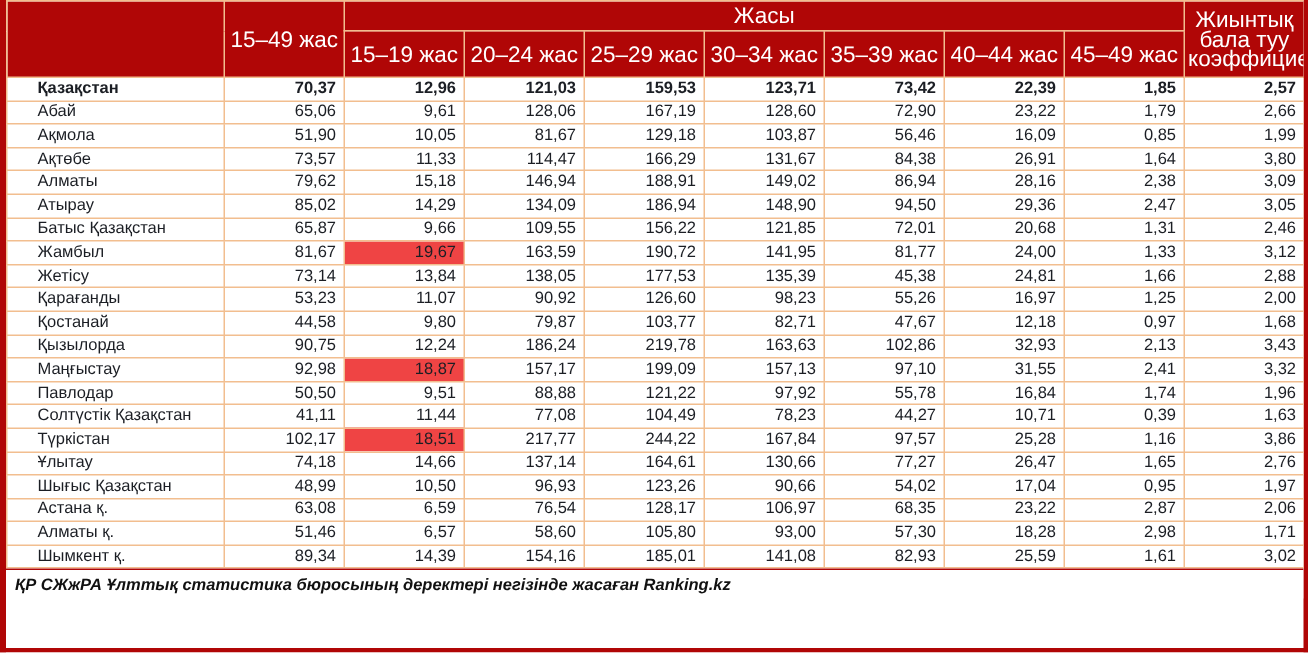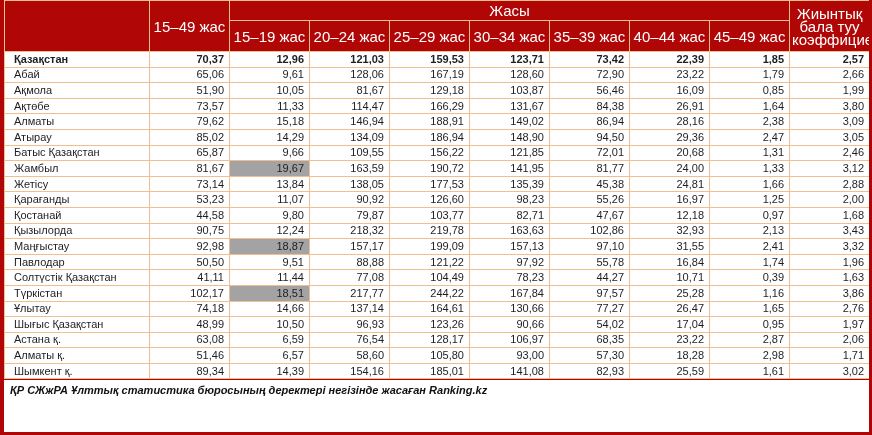--- a/index.html
+++ b/index.html
@@ -50,24 +50,24 @@
   thead tr.group-row th { height: 15px; }
   thead tr.age-row th { height: 31px; }
   th.total-h { line-height: 13px; }
   tbody td {
     border: 1px solid #f2be8f;
     padding: 0.8px 5px;
     line-height: 13px;
     height: 14.6px;
     background: #fff;
   }
-  tbody td.region { text-align: left; padding-left: 9px; }
+  tbody td.region { text-align: left; padding-left: 20px; }
   tbody td.num { text-align: right; font-variant-numeric: tabular-nums; }
   tbody tr.bold td { font-weight: 700; }
-  tbody td.hl { background: #a3a3a3; }
+  tbody td.hl { background: #ef4444; }
   .note, .source {
     font-size: 11px;
     font-style: italic;
     font-weight: 700;
     color: #111;
     padding: 2.5px 6px 2px 6px;
     line-height: 14px;
     border-top: 1px solid #b00606;
     background: #fff;
     white-space: nowrap;
@@ -238,21 +238,21 @@
           <td class="num">82,71</td>
           <td class="num">47,67</td>
           <td class="num">12,18</td>
           <td class="num">0,97</td>
           <td class="num">1,68</td>
         </tr>
         <tr>
           <td class="region">Қызылорда</td>
           <td class="num">90,75</td>
           <td class="num">12,24</td>
-          <td class="num">218,32</td>
+          <td class="num">186,24</td>
           <td class="num">219,78</td>
           <td class="num">163,63</td>
           <td class="num">102,86</td>
           <td class="num">32,93</td>
           <td class="num">2,13</td>
           <td class="num">3,43</td>
         </tr>
         <tr>
           <td class="region">Маңғыстау</td>
           <td class="num">92,98</td>

